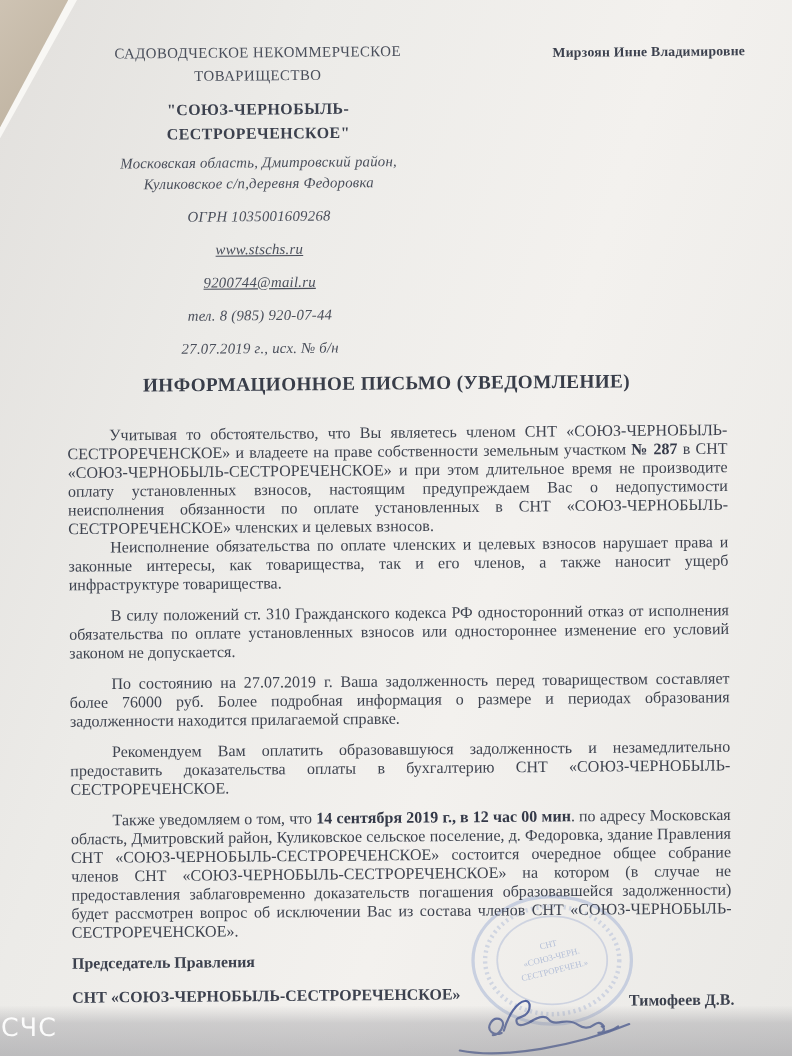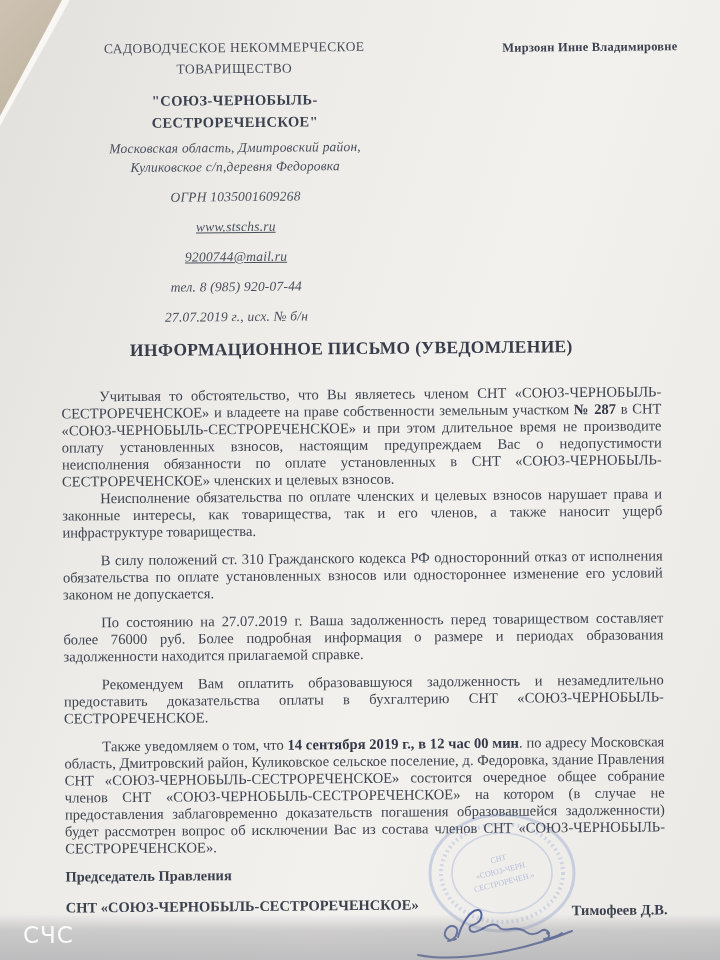--- a/index.html
+++ b/index.html
@@ -58,21 +58,21 @@
   .sign-line1{position:absolute;left:62px;top:866px;font-weight:bold;font-size:14.5px;color:#3c414e;}
   .sign-line2{position:absolute;left:62px;top:897px;font-weight:bold;font-size:14.5px;color:#3c414e;}
   .signer{position:absolute;left:568px;top:904px;font-weight:bold;font-size:14.5px;color:#3c414e;}
   .stamp{position:absolute;left:423px;top:803px;z-index:1;opacity:.9;}
   .signature-ink{position:absolute;left:412px;top:893px;z-index:3;}
   .bottom-band{
     position:absolute;left:0;right:0;bottom:0;height:46px;z-index:4;
     background:linear-gradient(to bottom,rgba(140,140,146,0) 0%,rgba(147,147,153,.38) 35%,rgba(140,140,146,.5) 100%);
   }
   .watermark{
-    position:absolute;left:23px;top:924px;z-index:5;
+    position:absolute;left:1px;top:924px;z-index:5;
     font-family:"DejaVu Sans","Liberation Sans",sans-serif;
     font-size:23px;line-height:23px;color:rgba(255,255,255,.93);
     letter-spacing:1px;
   }
   .stamp-center-text{font-family:"Liberation Serif",serif;font-size:8px;fill:rgba(120,143,196,.55);}
 </style>
 </head>
 <body>
 
 <div class="photo">

